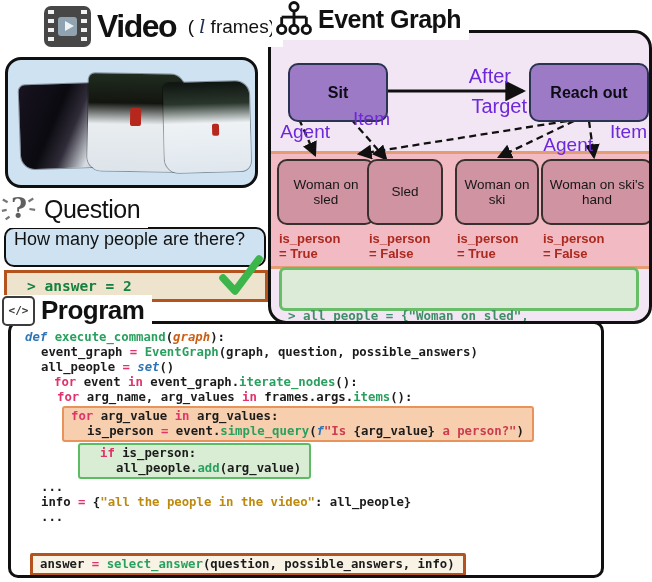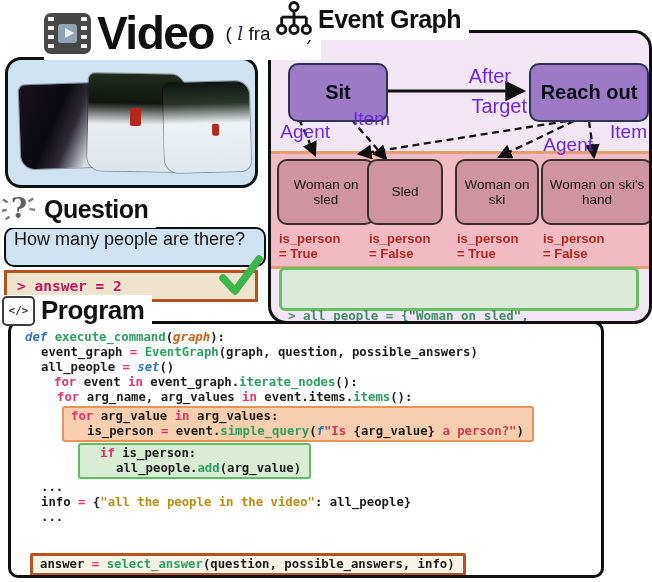--- a/index.html
+++ b/index.html
@@ -2,25 +2,25 @@
 <html><head>
 <meta charset="utf-8">
 <style>
   html,body{margin:0;padding:0;background:#fff;}
   #figure-root{position:relative;width:652px;height:582px;background:#fff;
     font-family:"Liberation Sans",sans-serif;color:#111;overflow:hidden;}
 
   
   .hrow{position:absolute;display:flex;align-items:center;gap:6px;background:#fff;z-index:5;padding-right:8px;}
   .h-video{left:44px;top:6px;}
-  .h-video .ttl{font-size:46px;font-weight:bold;letter-spacing:-1.5px;}
+  .h-video .ttl{font-size:32px;font-weight:bold;letter-spacing:-1.5px;}
   .h-video .sub{font-size:19px;margin-left:4px;white-space:pre;}
   .h-video .sub .var{font-style:italic;font-family:"DejaVu Serif",serif;color:#203050;}
   .h-question{left:0px;top:190px;}
-  .h-question .ttl{font-size:25px;font-weight:bold;letter-spacing:-0.5px;}
+  .h-question .ttl{font-size:25px;font-weight:normal;letter-spacing:-0.5px;}
   .h-eg{left:272px;top:0px;padding:0 8px 2px 4px;}
   .h-eg .ttl{font-size:25px;font-weight:bold;letter-spacing:-0.5px;}
   .h-program{left:2px;top:295px;}
   .h-program .ttl{font-size:26px;font-weight:bold;letter-spacing:-0.5px;}
 
   
   .vicon{position:relative;width:47px;height:41px;background:#474747;border-radius:7px;flex:0 0 auto;}
   .vicon::before,.vicon::after{content:"";position:absolute;top:4px;bottom:4px;width:6px;
     background:repeating-linear-gradient(#f2f2f2 0 4px,transparent 4px 9px);}
   .vicon::before{left:4px;} .vicon::after{right:4px;}
@@ -40,29 +40,29 @@
   .vf2{left:80px;top:14px;width:96px;height:97px;transform:rotate(1deg);
     background:linear-gradient(180deg,#202c1f 0%,#12150f 30%,#e9edf0 52%,#dde4ea 100%);}
   .vf3{left:156px;top:22px;width:86px;height:90px;transform:rotate(-1.5deg);
     background:linear-gradient(180deg,#0f1511 0%,#2a362c 24%,#eef2f5 46%,#dfe7ee 100%);}
   .skier{position:absolute;background:#b6281e;border-radius:2px;}
   .vf2 .skier{left:42px;top:34px;width:11px;height:18px;}
   .vf3 .skier{left:48px;top:42px;width:7px;height:12px;}
   #question-box{left:4px;top:227px;width:250px;height:36px;border-width:2.5px;border-radius:10px;
     display:flex;padding-left:8px;font-size:18px;}
   #answer-box{position:absolute;left:4px;top:270px;width:238px;height:26px;background:#eee3cd;border:3px solid #b5531f;
-    display:flex;align-items:center;padding-left:10px;font-family:"DejaVu Sans Mono",monospace;
-    font-weight:bold;font-size:14.5px;color:#be185d;white-space:pre;}
+    display:flex;align-items:center;padding-left:20px;font-family:"DejaVu Sans Mono",monospace;
+    font-weight:bold;font-size:14.5px;color:#15803d;white-space:pre;}
   .checkicon{position:absolute;left:216px;top:252px;z-index:6;}
 
   
   #event-panel{position:absolute;left:268px;top:30px;width:378px;height:288px;background:#f2e6f5;
     border:3px solid #101010;border-radius:18px;overflow:hidden;}
   .node{position:absolute;background:#9c7ac6;border:2px solid #2a3350;border-radius:10px;
-    display:flex;align-items:center;justify-content:center;font-weight:bold;font-size:20px;color:#0c0c14;}
+    display:flex;align-items:center;justify-content:center;font-weight:bold;font-size:16px;color:#0c0c14;}
   #node-sit{left:17px;top:30px;width:96px;height:55px;}
   #node-reach{left:258px;top:30px;width:116px;height:55px;}
   #edge-svg{position:absolute;left:0;top:0;width:378px;height:288px;}
   .elabel{position:absolute;z-index:2;font-size:19px;color:#6d28d9;text-align:right;}
   #lbl-after{left:150px;top:32px;width:90px;font-size:20px;}
   #lbl-target{left:166px;top:62px;width:90px;font-size:20px;}
   #lbl-agent-l{left:1px;top:88px;width:58px;}
   #lbl-item-l{left:64px;top:75px;width:55px;}
   #lbl-agent-r{left:258px;top:101px;width:64px;}
   #lbl-item-r{left:324px;top:88px;width:52px;}
@@ -213,21 +213,21 @@
   <div class="hrow h-program">
     <div class="picon">&lt;/&gt;</div>
     <span class="ttl">Program</span>
   </div>
   <div id="program-box">
     <div id="program-code">
         <div class="code-line" style="padding-left: 14px;"><span class="tk-bi">def </span><span class="tk-fn">execute_command</span><span class="tk-pl">(</span><span class="tk-pr">graph</span><span class="tk-pl">):</span></div>
         <div class="code-line" style="padding-left: 30px;"><span class="tk-pl">event_graph </span><span class="tk-op">= </span><span class="tk-fn">EventGraph</span><span class="tk-pl">(graph, question, possible_answers)</span></div>
         <div class="code-line" style="padding-left: 30px;"><span class="tk-pl">all_people </span><span class="tk-op">= </span><span class="tk-bi">set</span><span class="tk-pl">()</span></div>
         <div class="code-line" style="padding-left: 43px;"><span class="tk-kw">for </span><span class="tk-pl">event </span><span class="tk-kw">in </span><span class="tk-pl">event_graph.</span><span class="tk-fn">iterate_nodes</span><span class="tk-pl">():</span></div>
-        <div class="code-line" style="padding-left: 46px;"><span class="tk-kw">for </span><span class="tk-pl">arg_name, arg_values </span><span class="tk-kw">in </span><span class="tk-pl">event.items.</span><span class="tk-fn">items</span><span class="tk-pl">():</span></div>
+        <div class="code-line" style="padding-left: 46px;"><span class="tk-kw">for </span><span class="tk-pl">arg_name, arg_values </span><span class="tk-kw">in </span><span class="tk-pl">frames.args.</span><span class="tk-fn">items</span><span class="tk-pl">():</span></div>
         <div class="grp grp-orange" style="margin-left: 51px;">
           <div class="code-line" style="padding-left: 7px;"><span class="tk-kw">for </span><span class="tk-pl">arg_value </span><span class="tk-kw">in </span><span class="tk-pl">arg_values:</span></div>
           <div class="code-line" style="padding-left: 23px;"><span class="tk-pl">is_person </span><span class="tk-op">= </span><span class="tk-pl">event.</span><span class="tk-fn">simple_query</span><span class="tk-pl">(</span><span class="tk-bi">f</span><span class="tk-s1">"Is </span><span class="tk-pl">{arg_value}</span><span class="tk-s1"> a person?"</span><span class="tk-pl">)</span></div>
         </div>
         <div class="grp grp-green" style="margin-left: 67px; padding-left: 13px;">
           <div class="code-line" style="padding-left: 7px;"><span class="tk-kw">if </span><span class="tk-pl">is_person:</span></div>
           <div class="code-line" style="padding-left: 23px;"><span class="tk-pl">all_people.</span><span class="tk-fn">add</span><span class="tk-pl">(arg_value)</span></div>
         </div>
         <div class="code-line" style="padding-left: 30px;"><span class="tk-pl">...</span></div>
         <div class="code-line" style="padding-left: 30px;"><span class="tk-pl">info </span><span class="tk-op">= </span><span class="tk-pl">{</span><span class="tk-s2">"all the people in the video"</span><span class="tk-pl">: all_people}</span></div>

